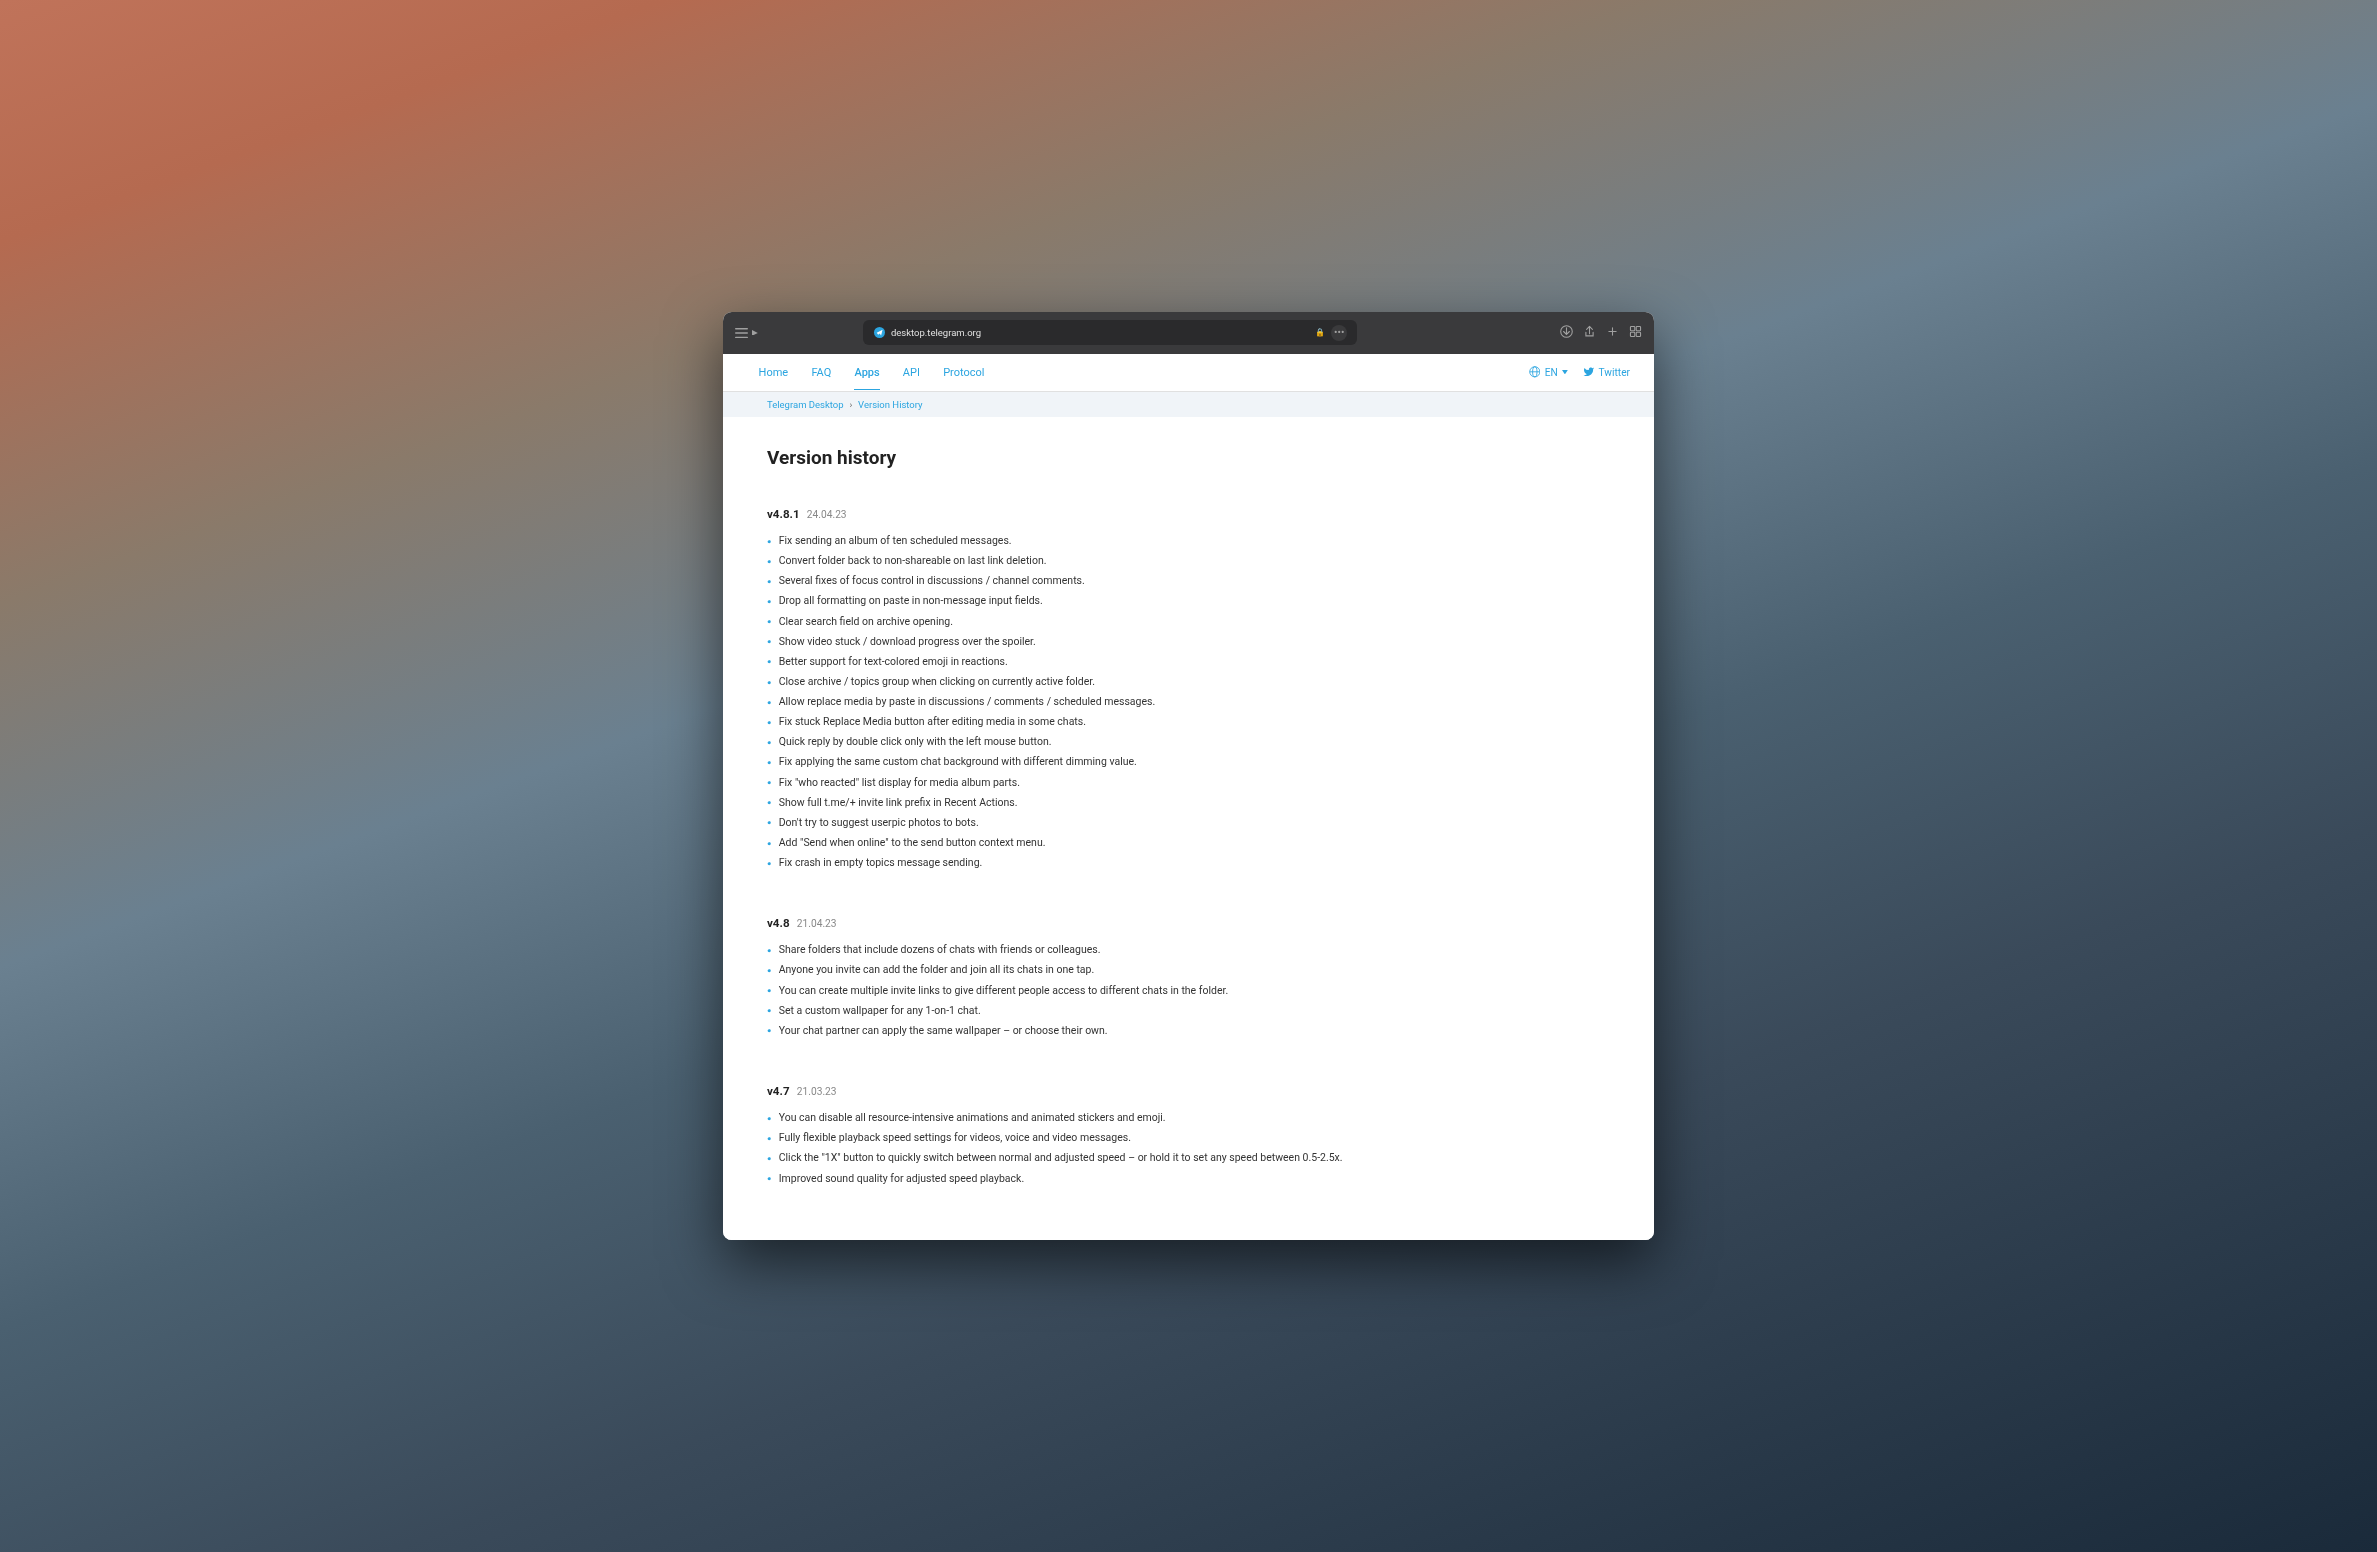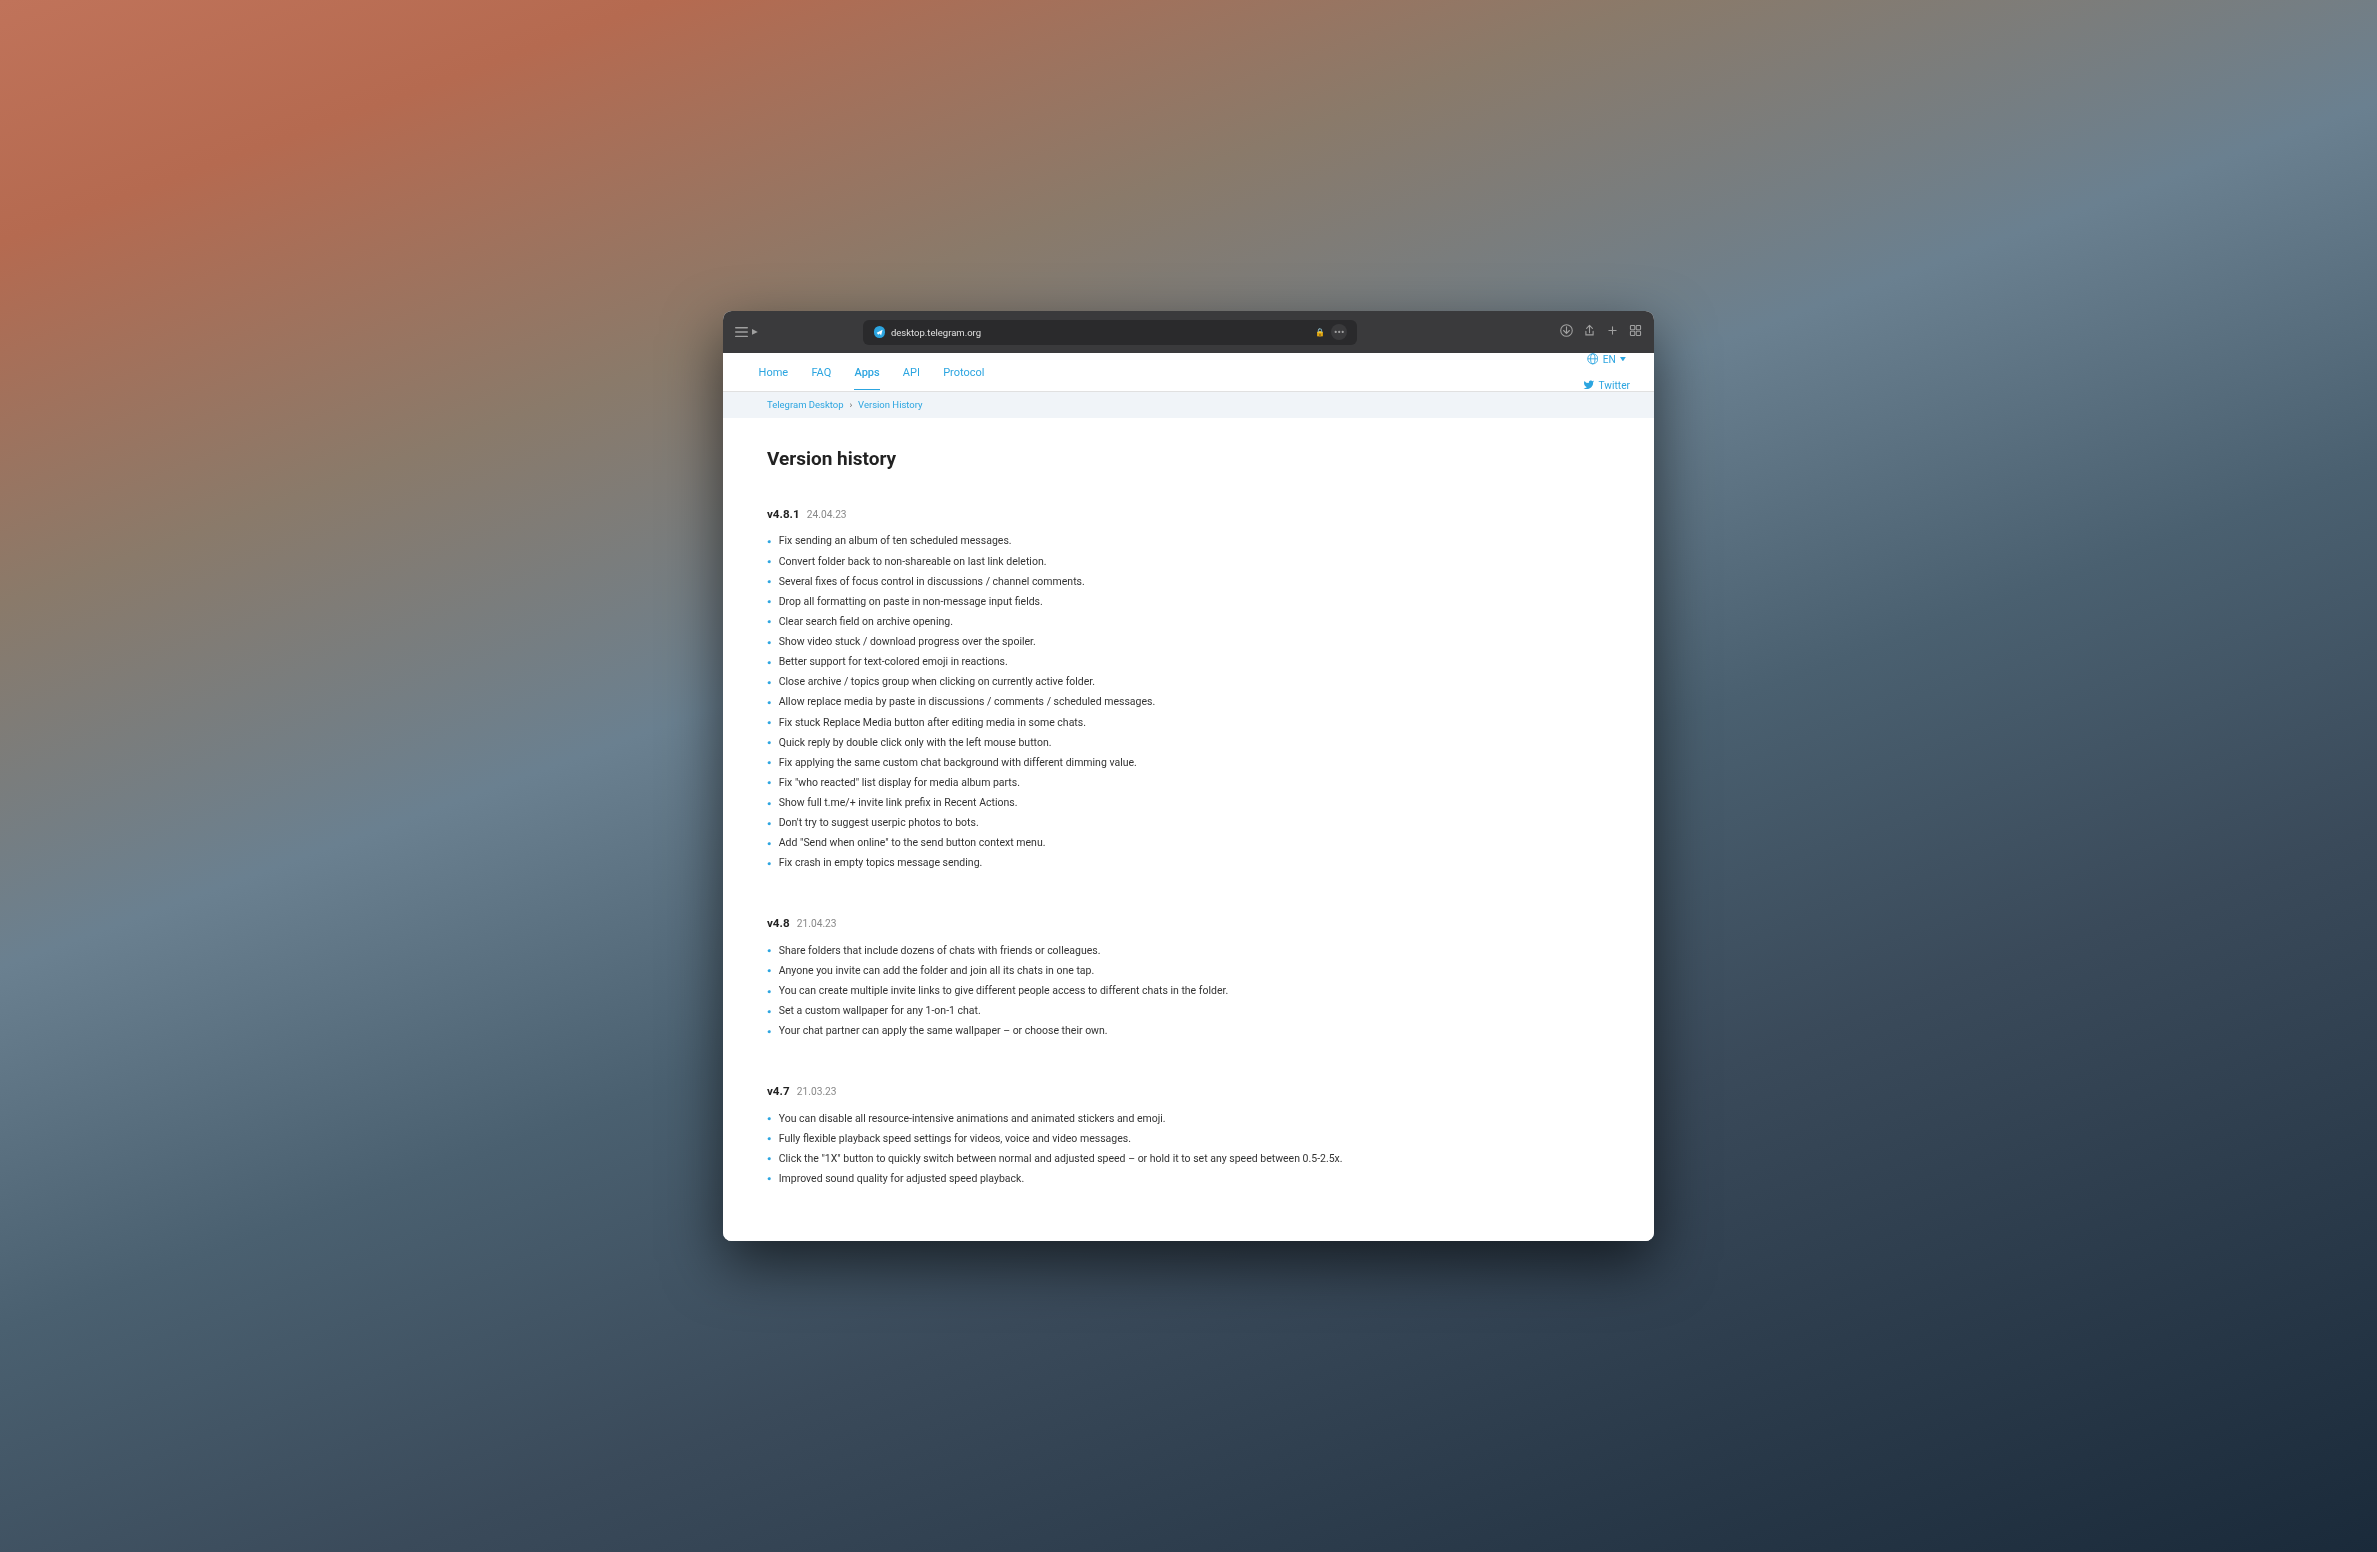--- a/index.html
+++ b/index.html
@@ -160,21 +160,20 @@
       left: 11.6px;
       right: 11.6px;
       height: 1.5px;
       background: #2ca5e0;
     }
 
     .nav-right {
       display: flex;
       align-items: center;
       gap: 14.5px;
-      flex-direction: column;
     }
 
     .lang-btn {
       display: flex;
       align-items: center;
       gap: 4.4px;
       color: #2ca5e0;
       font-size: 10.2px;
       cursor: pointer;
     }

